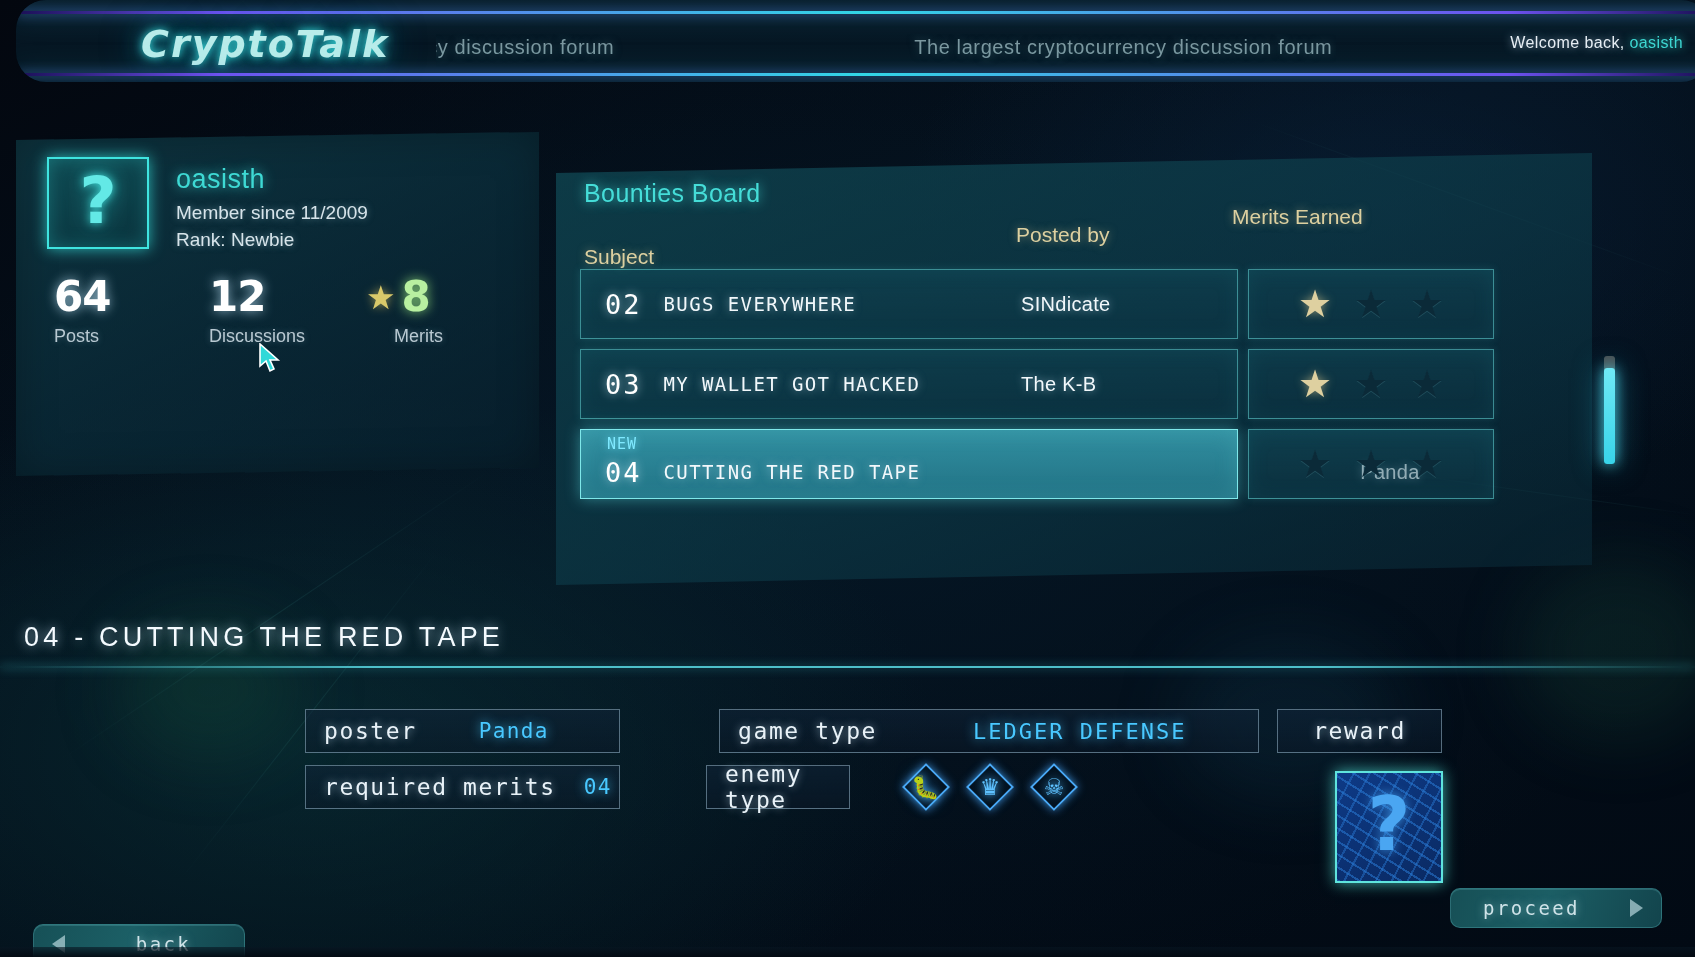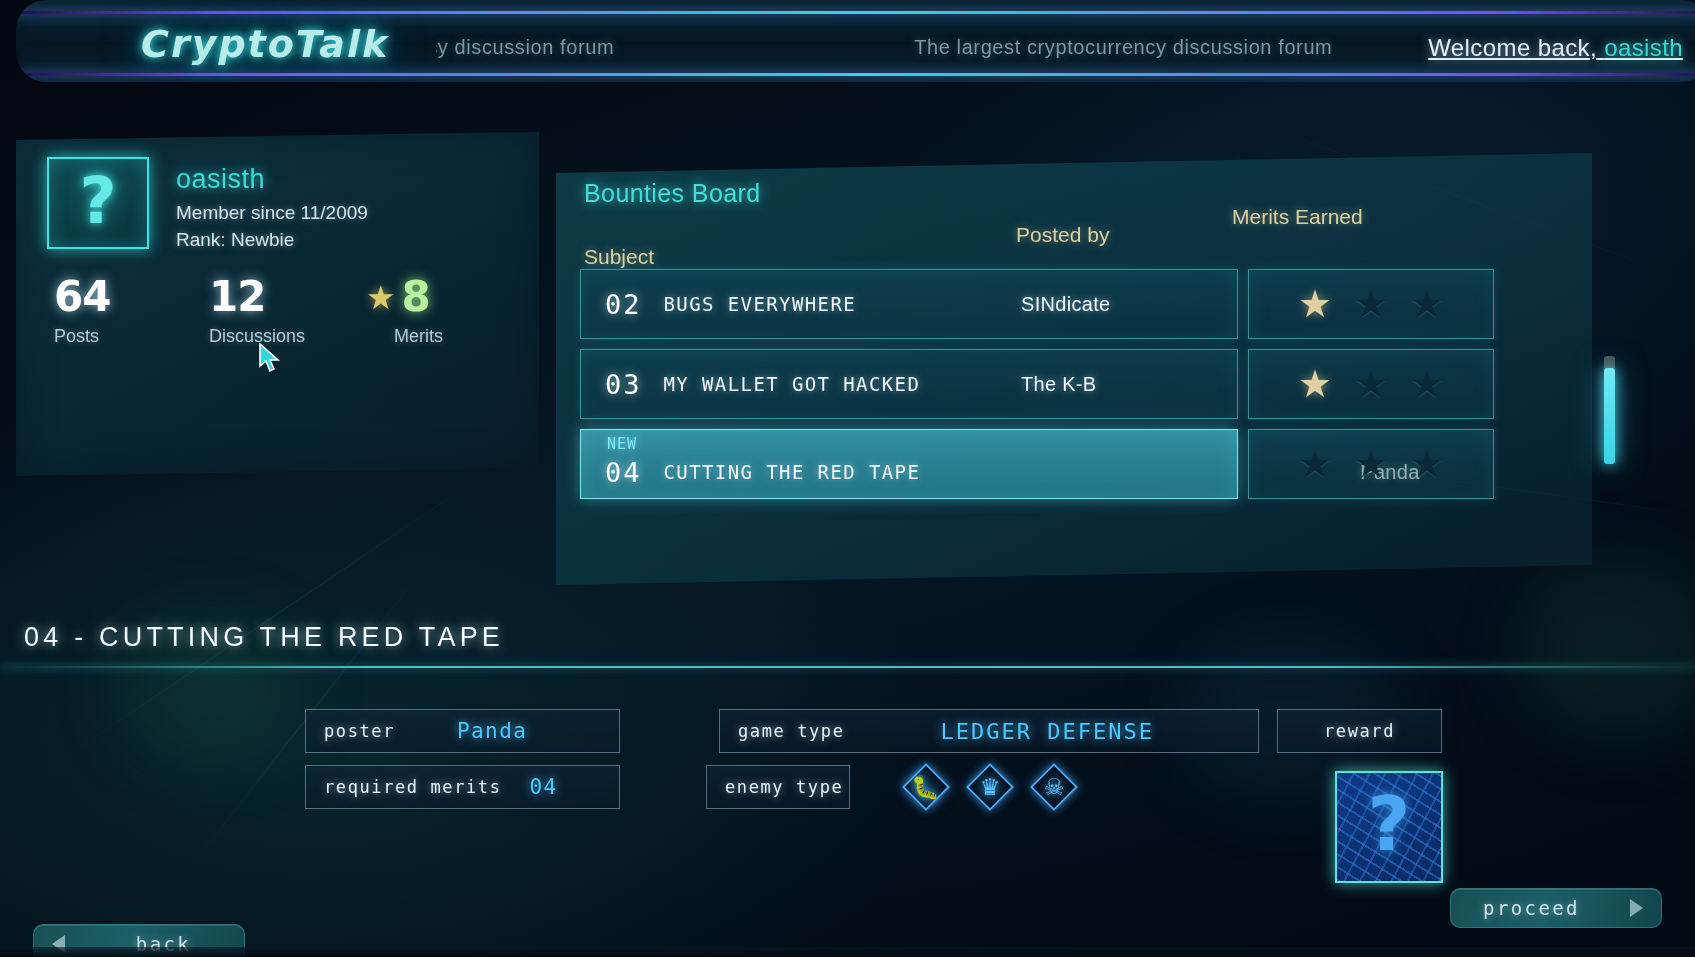--- a/index.html
+++ b/index.html
@@ -56,24 +56,23 @@
     position:absolute; white-space: nowrap;
     font-size: 20px; color: #7c98a0;
     text-shadow: 0 0 8px rgba(90,150,160,.5);
     letter-spacing: .6px;
     left: -240px; top: 2px;
   }
   .marquee span { padding-right: 300px; }
 
   .welcome {
     position:absolute; right: 28px; top: 34px;
-    font-size: 24px; letter-spacing:.4px;
+    font-size: 16px; letter-spacing:.4px;
     color: #e7eef4;
     text-shadow: 0 0 9px rgba(170,210,235,.75);
-    text-decoration: underline;
   }
   .welcome .user { color: #3ed7d2; text-shadow: 0 0 10px rgba(60,220,215,.95); }
 
   
   #profile {
     position:absolute; left: 16px; top: 136px; width: 523px; height: 336px;
     background: linear-gradient(155deg, rgba(16,62,74,.80) 0%, rgba(11,48,62,.72) 50%, rgba(8,34,48,.62) 100%);
     transform: skewY(-0.9deg);
     box-shadow: inset 0 0 40px rgba(0,0,0,.25);
   }
@@ -237,21 +236,21 @@
   
   #detail { position:absolute; left:0; top: 668px; width:1695px; height: 289px; }
 
   .field {
     position:absolute; height: 44px;
     border: 1px solid rgba(150,180,200,.55);
     background: linear-gradient(180deg, rgba(16,36,56,.55), rgba(10,24,40,.48));
     display:flex; align-items:center;
   }
   .field .flabel {
-    font-size: 17px; color:#e9f2f8; letter-spacing: 1.6px;
+    font-size: 23px; color:#e9f2f8; letter-spacing: 1.6px;
     font-family: "DejaVu Sans Mono", monospace;
     text-shadow: 0 0 8px rgba(190,225,245,.65);
     margin-left: 18px;
   }
   .field .fvalue {
     font-size: 21px; color:#49c8ff; letter-spacing: 1.4px;
     font-family: "DejaVu Sans Mono", monospace;
     text-shadow: 0 0 11px rgba(70,200,255,.85);
   }
 

